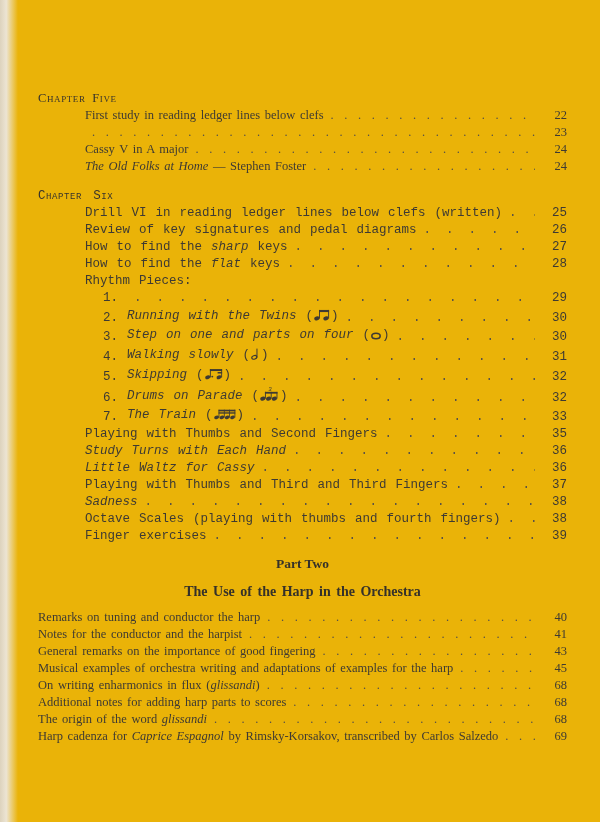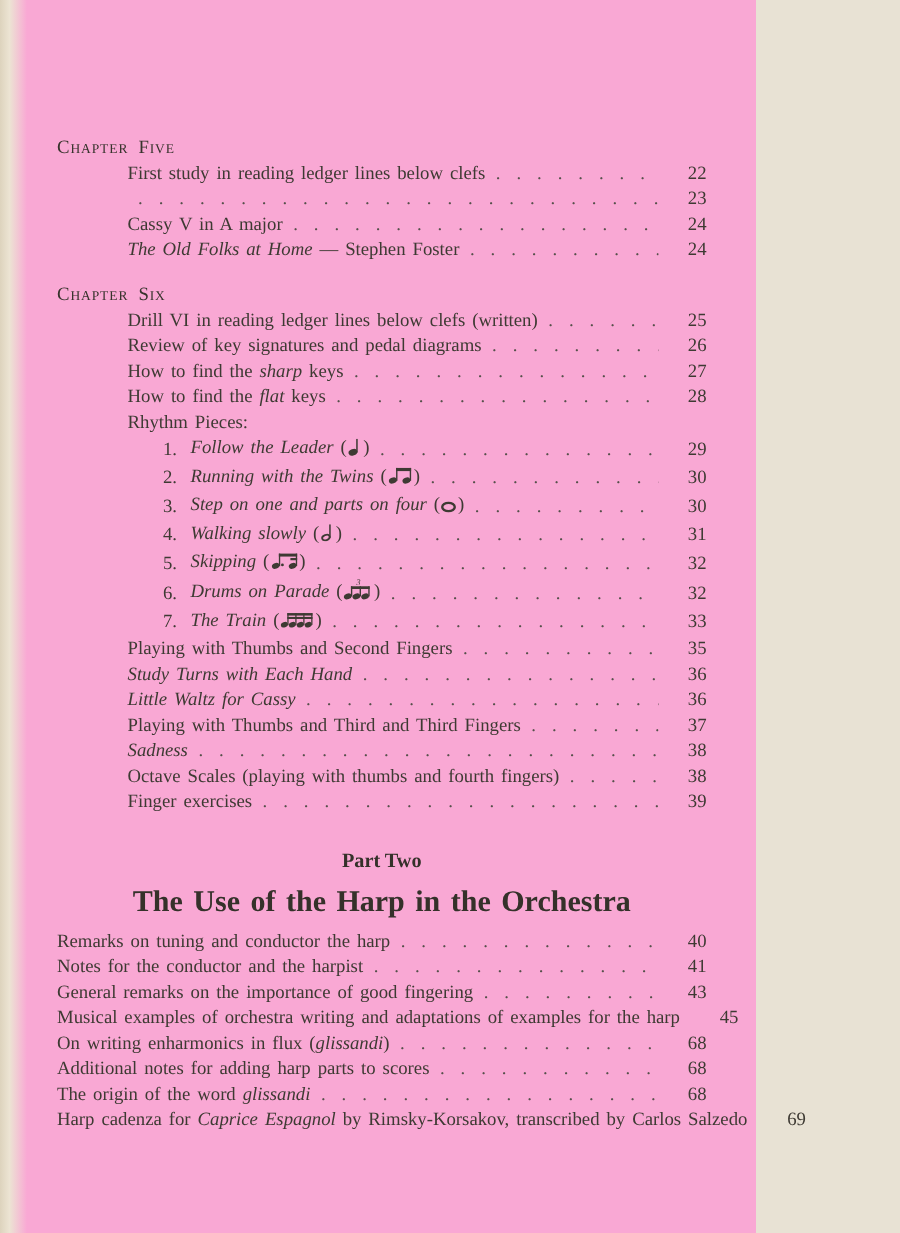--- a/index.html
+++ b/index.html
@@ -2,53 +2,53 @@
 <html><head>
 <meta charset="utf-8">
 <style>
   html,body { margin:0; padding:0; }
   body {
     width:600px; height:822px; overflow:hidden;
     background:#e8e2d4;
     font-family:"Liberation Serif","DejaVu Serif",serif;
   }
   .paper {
-    position:relative; width:504px; height:822px;
-    background:#f9a8d4; color:#3e3a33;
+    position:relative; width:600px; height:822px;
+    background:#eab308; color:#3e3a33;
   }
   .page-edge {
     position:absolute; left:0; top:0; bottom:0; width:18px;
     background:linear-gradient(to right, #ddd3bd 0%, #ece4d3 35%, rgba(251,249,243,0) 100%);
     pointer-events:none;
   }
   .content {
     position:absolute; top:90px; left:38px; right:33px; bottom:0;
     font-size:12.5px; line-height:17px;
   }
   .chapter-heading {
     font-variant:small-caps; letter-spacing:0.6px; word-spacing:3px;
     color:#37332c;
   }
-  .section + .section { margin-top:13px; }
-  .toc-row { display:flex; align-items:center; word-spacing:1.5px; }
+  .section + .section { margin-top:13px;font-family:Liberation Mono, monospace; }
+  .toc-row { display:flex; align-items:flex-end; word-spacing:1.5px; }
   .indent-1 { padding-left:47px; }
   .indent-2 { padding-left:62px; }
   .num { flex:0 0 18px; text-align:right; margin-right:9px; }
   .title { white-space:nowrap; }
   .it { font-style:italic; }
   .leader {
     flex:1 1 0; min-width:0; overflow:hidden; white-space:nowrap;
     margin:0 8px 0 7px; word-spacing:7.5px; color:#55504a;
   }
   .pagenum { flex:0 0 24px; text-align:right; }
   .note { display:inline-block; vertical-align:-2px; margin:0 1px; }
   .note svg { display:inline-block; }
-  .part-block { margin-top:22px; text-align:center; }
+  .part-block { margin-top:10px; text-align:center; }
   .part-title { font-weight:bold; font-size:13.5px; color:#35312a; }
-  .part-subtitle { font-weight:bold; font-size:20px; margin-top:11px; color:#35312a; word-spacing:2px; }
+  .part-subtitle { font-weight:bold; font-size:14px; margin-top:11px; color:#35312a; word-spacing:2px; }
   #part-entries { margin-top:9px; text-align:left; }
 </style>
 </head>
 <body>
 
 <div class="paper">
   <div class="page-edge"></div>
   <div class="content">
     <div id="toc-sections">
         <div class="section">
@@ -93,24 +93,20 @@
           <div class="toc-row indent-1">
             <span class="title"><span>How to find the </span><span class="it">flat</span><span> keys</span></span>
             <span class="leader">. . . . . . . . . . . . . . . . . . . . . . . . . . . . . . . . . . . . . . . . . . . . . . . . . . . . . . . . . . . . . . . . . . . . . . . . . . . . . . . . . . . . . . . . . . </span>
             <span class="pagenum">28</span>
           </div>
           <div class="toc-row indent-1">
             <span class="title"><span>Rhythm Pieces:</span></span>
           </div>
           <div class="toc-row indent-2">
             <span class="num">1.</span>
-            <span class="title"><span class="it">Follow the Leader</span><span> (</span><span class="note"><svg width="9" height="14" viewBox="0 0 10 16">
-                  <ellipse cx="3.6" cy="13.2" rx="3.4" ry="2.4" transform="rotate(-20 3.6 13.2)" fill="currentColor"></ellipse>
-                  <rect x="6.1" y="3" width="1.15" height="10.4" fill="currentColor"></rect>
-                </svg></span><span>)</span></span>
             <span class="leader">. . . . . . . . . . . . . . . . . . . . . . . . . . . . . . . . . . . . . . . . . . . . . . . . . . . . . . . . . . . . . . . . . . . . . . . . . . . . . . . . . . . . . . . . . . </span>
             <span class="pagenum">29</span>
           </div>
           <div class="toc-row indent-2">
             <span class="num">2.</span>
             <span class="title"><span class="it">Running with the Twins</span><span> (</span><span class="note"><svg width="16" height="14" viewBox="0 0 19 16">
                   <ellipse cx="3.4" cy="13.2" rx="3.2" ry="2.3" transform="rotate(-20 3.4 13.2)" fill="currentColor"></ellipse>
                   <ellipse cx="14.2" cy="13.2" rx="3.2" ry="2.3" transform="rotate(-20 14.2 13.2)" fill="currentColor"></ellipse>
                   <rect x="6" y="3.2" width="1.1" height="10.2" fill="currentColor"></rect>
                   <rect x="16.8" y="3.2" width="1.1" height="10.2" fill="currentColor"></rect>

